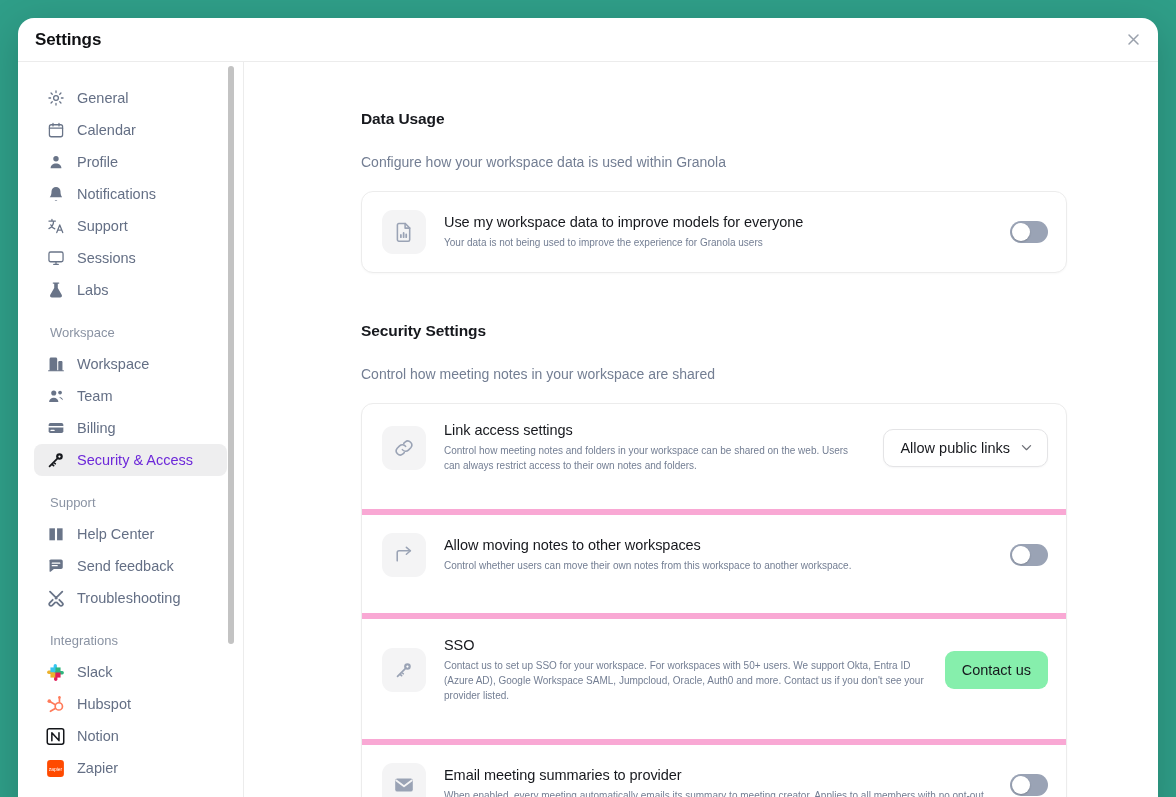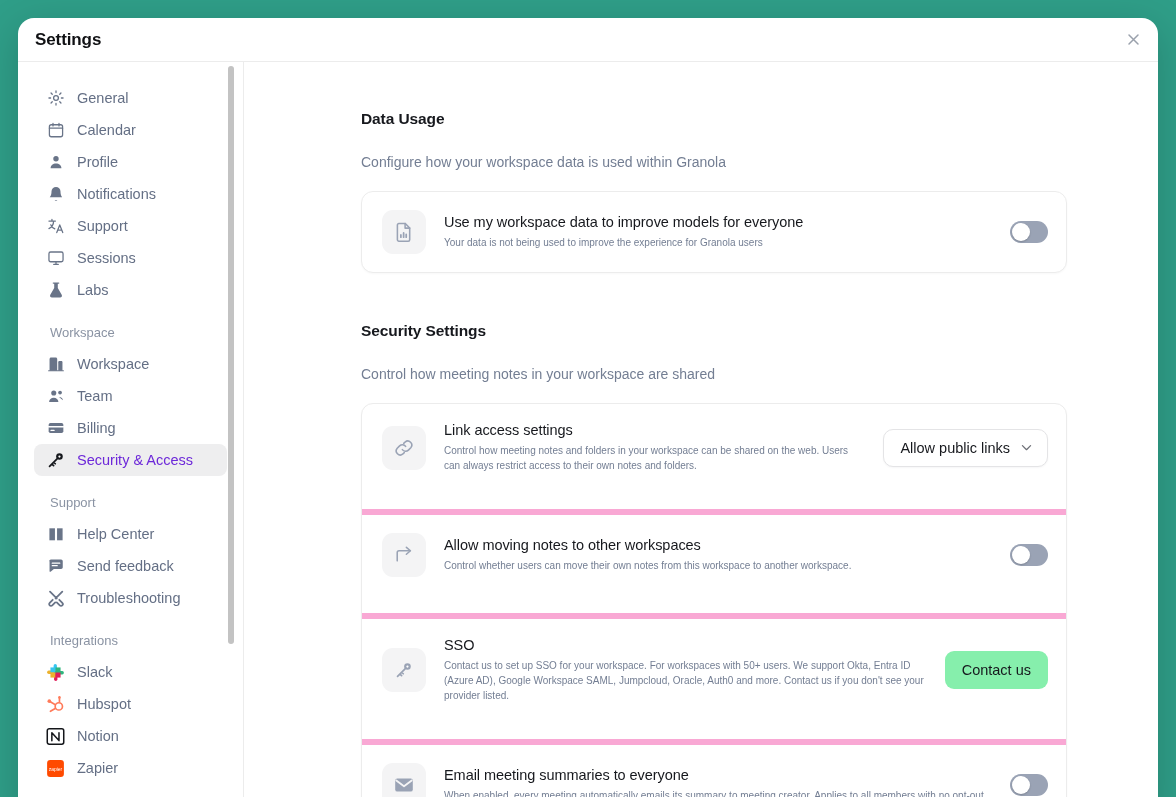--- a/index.html
+++ b/index.html
@@ -570,21 +570,21 @@
                 </div>
               </div>
               <div class="row">
                 <div class="tile">
                   <svg width="22" height="22" viewBox="0 0 24 24" fill="none" stroke="currentColor" stroke-width="1.7" stroke-linecap="round" stroke-linejoin="round">
                     <rect x="2.4" y="4.8" width="19.2" height="14.4" rx="2.4" fill="currentColor" stroke="none"></rect>
                     <path d="m3.6 7 8.4 6.4L20.4 7" stroke="#f4f4f5" stroke-width="2"></path>
                   </svg>
                 </div>
                 <div class="row-text">
-                  <div class="row-title">Email meeting summaries to everyone</div>
+                  <div class="row-title">Email meeting summaries to provider</div>
                   <div class="row-desc">When enabled, every meeting automatically emails its summary to meeting creator. Applies to all members with no opt-out.</div>
                 </div>
                 <div class="row-control">
                   <div class="toggle" role="switch" aria-checked="false">
                     <span class="knob"></span>
                   </div>
                 </div>
               </div>
             </div>
           </section>

